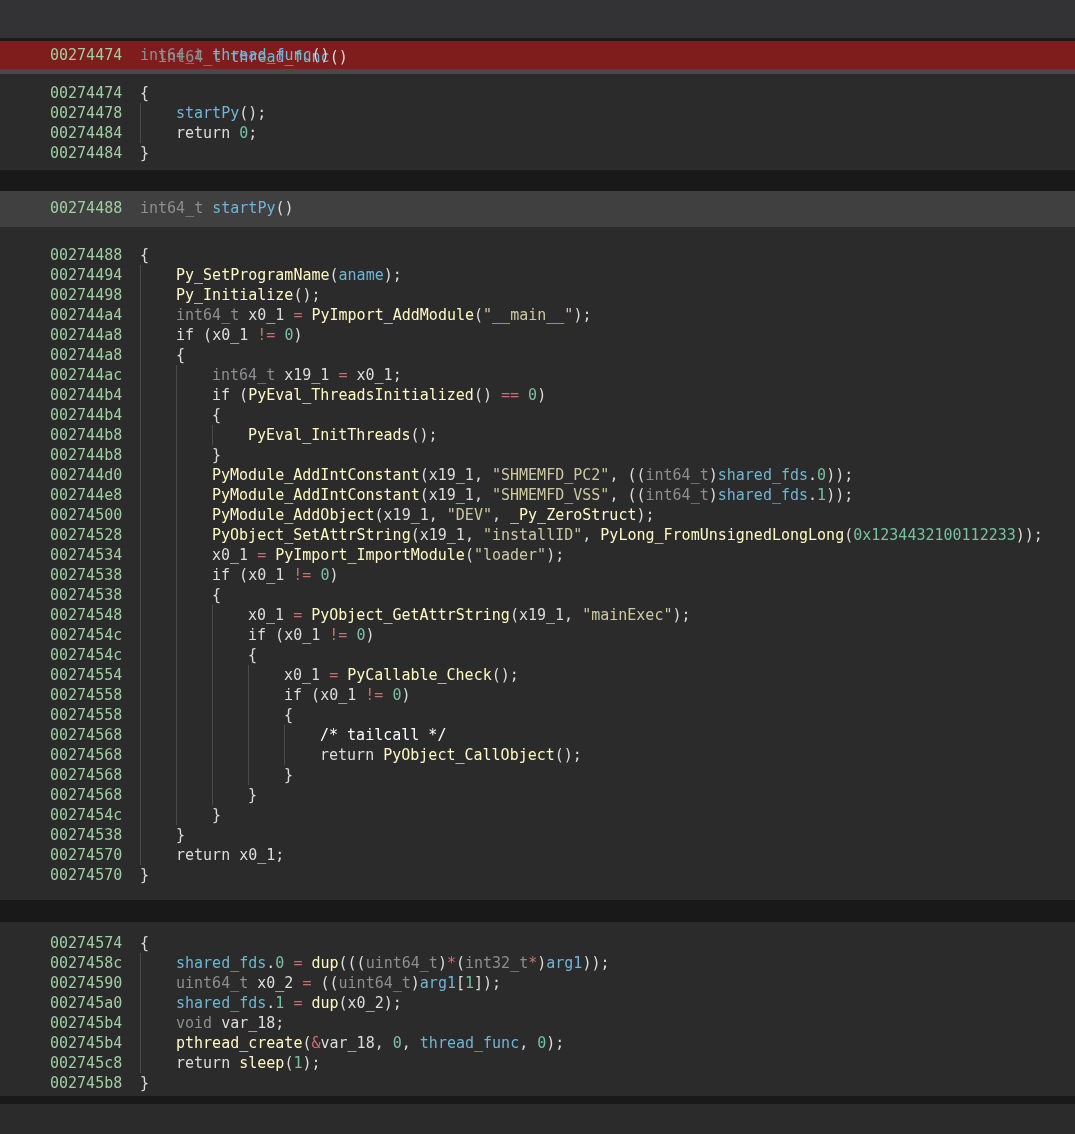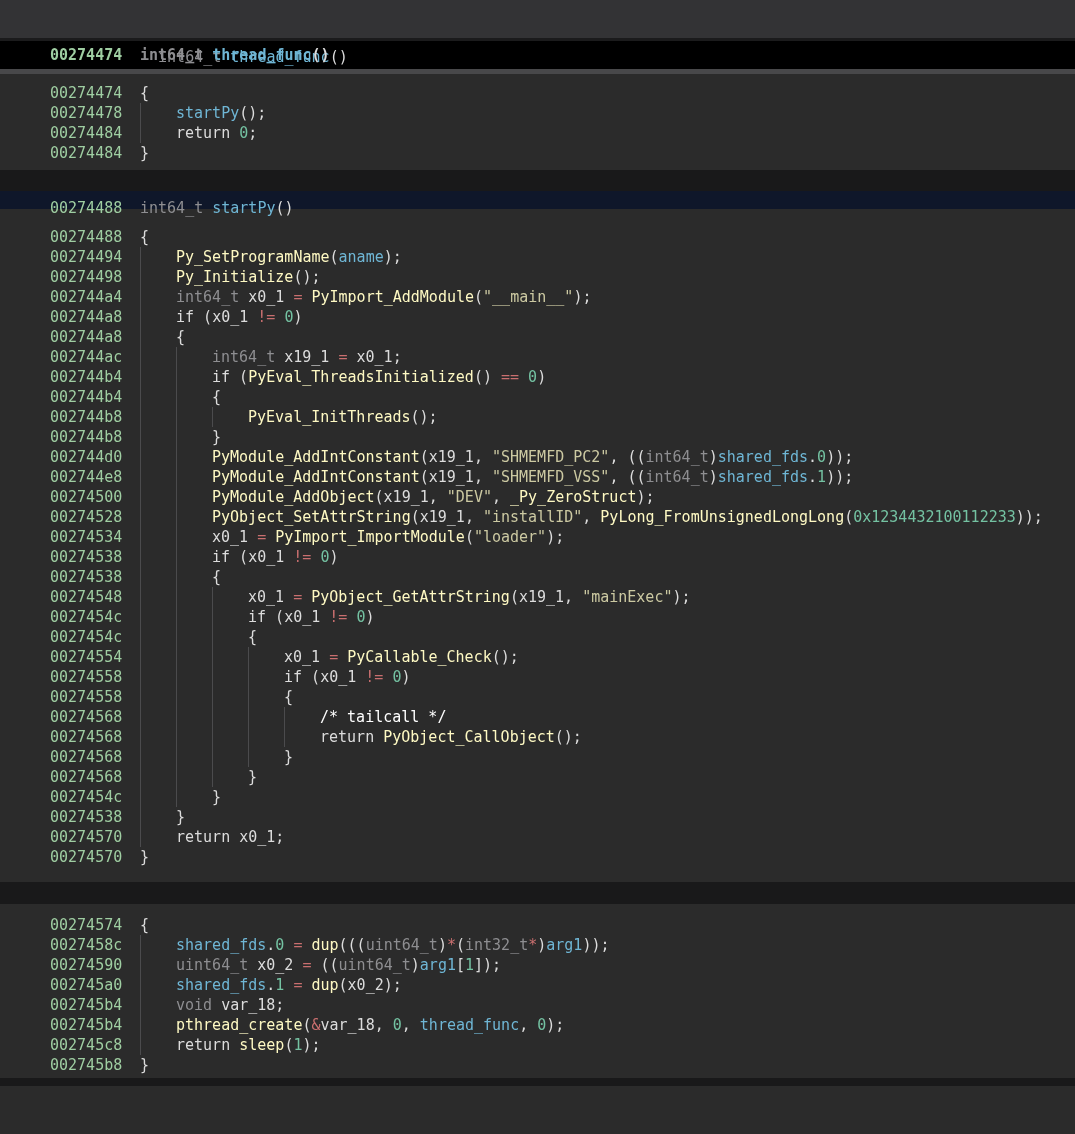--- a/index.html
+++ b/index.html
@@ -7,26 +7,25 @@
     width:1075px;height:1134px;overflow:hidden;position:relative;
     background:#2b2b2b;
     font-family:"DejaVu Sans Mono","Liberation Mono",monospace;
     font-size:15px;color:#dcdcdc;
   }
   .topbar{
     height:38px;line-height:38px;background:#333335;
     padding-left:140px;white-space:pre;
   }
   .fnheader{
-    height:18px;line-height:34px;background:#0f172a;white-space:pre;
+    height:36px;line-height:34px;background:#404040;white-space:pre;
   }
   .fnheader.selected{
-    height:28px;line-height:28px;background:#000000;
+    height:28px;line-height:28px;background:#7f1d1d;
     border-top:3px solid #1b1b1c;
-    font-weight:bold;
   }
   .subband{height:5px;background:#48484a;}
   .sep{background:#19191a;}
   .sep.s1{height:21px;}
   .sep.s2{height:22px;}
   .sep.sbottom{height:8px;}
   .fnbody{white-space:pre;}
   .fnbody.b0{padding:9px 0 7px 0;}
   .fnbody.b1{padding:18px 0 15px 0;}
   .fnbody.b2{padding:11px 10px 3px 0;border-radius:6px;}

